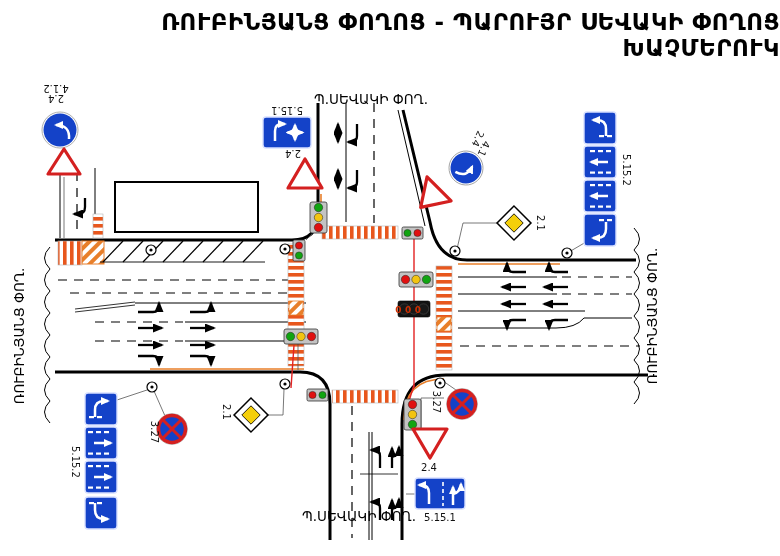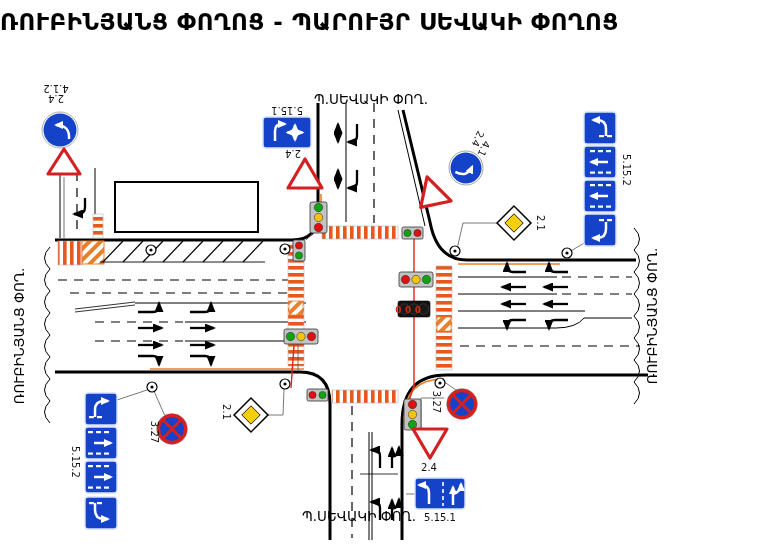--- a/index.html
+++ b/index.html
@@ -4,21 +4,21 @@
 <style>
   :root{
     --sign-blue:#1442c8; --sign-red:#d42020; --priority-yellow:#f4cf0a;
     --crosswalk:#e8571d; --hatch-orange:#e87f2a; --light-red:#e01010;
     --light-yellow:#f2c410; --light-green:#11a411; --cable-red:#e32222;
     --housing-gray:#c3c3c3; --countdown-bg:#121212; --countdown-digit:#cc2e00;
   }
   html,body{margin:0;padding:0;background:#fff;}
   .stage{position:relative;width:780px;height:556px;background:#fff;overflow:hidden;
          font-family:"DejaVu Sans",sans-serif;}
-  .title{position:absolute;top:10px;left:0;width:780px;text-align:left;
+  .title{position:absolute;top:10px;left:0;width:780px;text-align:right;
          font-weight:bold;font-size:23px;line-height:1.12;color:#000;letter-spacing:.5px;}
   svg{position:absolute;top:0;left:0;}
   .road{stroke:#000;stroke-width:3;fill:none;stroke-linecap:butt;}
   .thin{stroke:#000;stroke-width:1;fill:none;}
   .vthin{stroke:#000;stroke-width:.8;fill:none;}
   .dash{stroke:#000;stroke-width:1.2;fill:none;stroke-dasharray:9 7;}
   .la{stroke:#000;stroke-width:2.3;fill:none;}
   .oline{stroke:var(--hatch-orange);stroke-width:1.6;fill:none;}
   .cable{stroke:var(--cable-red);stroke-width:1.4;fill:none;}
   .leader{stroke:#555;stroke-width:.8;fill:none;}
@@ -40,20 +40,21 @@
   .brace{fill:none;stroke:#000;stroke-width:1;}
   .pole{fill:#fff;stroke:#000;stroke-width:1.2;}
   text{font-family:"DejaVu Sans",sans-serif;}
 </style>
 </head>
 <body>
 
 <div class="stage">
   <div class="title">
     <div>ՌՈՒԲԻՆՅԱՆՑ ՓՈՂՈՑ - ՊԱՐՈՒՅՐ ՍԵՎԱԿԻ ՓՈՂՈՑ</div>
+    <div>ԽԱՉՄԵՐՈՒԿ</div>
   </div>
 
   <svg width="780" height="556" viewBox="0 0 780 556">
     <defs>
       <marker id="ah" markerUnits="userSpaceOnUse" markerWidth="11" markerHeight="9" refX="9" refY="4.5" orient="auto-start-reverse">
         <path d="M0,0 L11,4.5 L0,9 z" fill="#000"></path>
       </marker>
       <marker id="ahw" markerUnits="userSpaceOnUse" markerWidth="9" markerHeight="8" refX="7" refY="4" orient="auto-start-reverse">
         <path d="M0,0 L9,4 L0,8 z" fill="#fff"></path>
       </marker>

